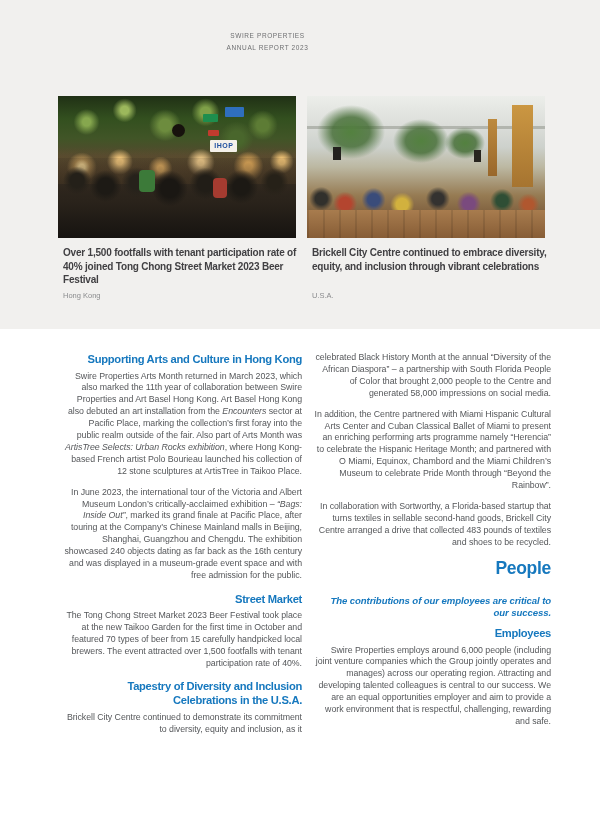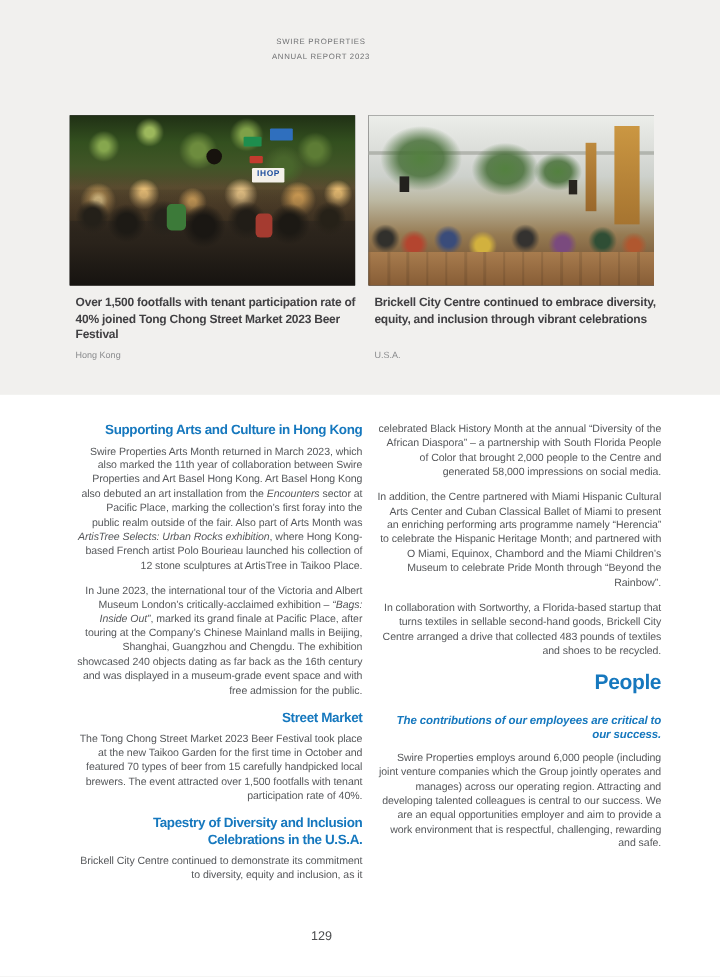--- a/index.html
+++ b/index.html
@@ -145,18 +145,18 @@
     <h3 class="section-h mt12">Tapestry of Diversity and Inclusion Celebrations in the U.S.A.</h3>
     <p class="body-p">Brickell City Centre continued to demonstrate its commitment to diversity, equity and inclusion, as it</p>
   </div>
 
   <div class="col col-r">
     <p class="body-p">celebrated Black History Month at the annual “Diversity of the African Diaspora” – a partnership with South Florida People of Color that brought 2,000 people to the Centre and generated 58,000 impressions on social media.</p>
     <p class="body-p">In addition, the Centre partnered with Miami Hispanic Cultural Arts Center and Cuban Classical Ballet of Miami to present an enriching performing arts programme namely “Herencia” to celebrate the Hispanic Heritage Month; and partnered with O Miami, Equinox, Chambord and the Miami Children’s Museum to celebrate Pride Month through “Beyond the Rainbow”.</p>
     <p class="body-p">In collaboration with Sortworthy, a Florida-based startup that turns textiles in sellable second-hand goods, Brickell City Centre arranged a drive that collected 483 pounds of textiles and shoes to be recycled.</p>
     <h2 class="people-h">People</h2>
     <p class="lede">The contributions of our employees are critical to our success.</p>
+    <h3 class="section-h nowrap">Employees</h3>
     <p class="body-p">Swire Properties employs around 6,000 people (including joint venture companies which the Group jointly operates and manages) across our operating region. Attracting and developing talented colleagues is central to our success. We are an equal opportunities employer and aim to provide a work environment that is respectful, challenging, rewarding and safe.</p>
   </div>
 
-  <div class="pagenum">129</div>
 
 </div>
 
 </body></html>

